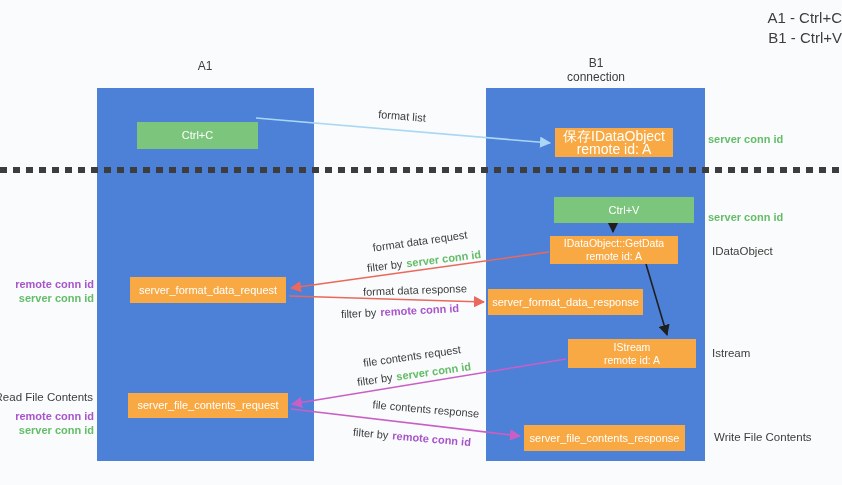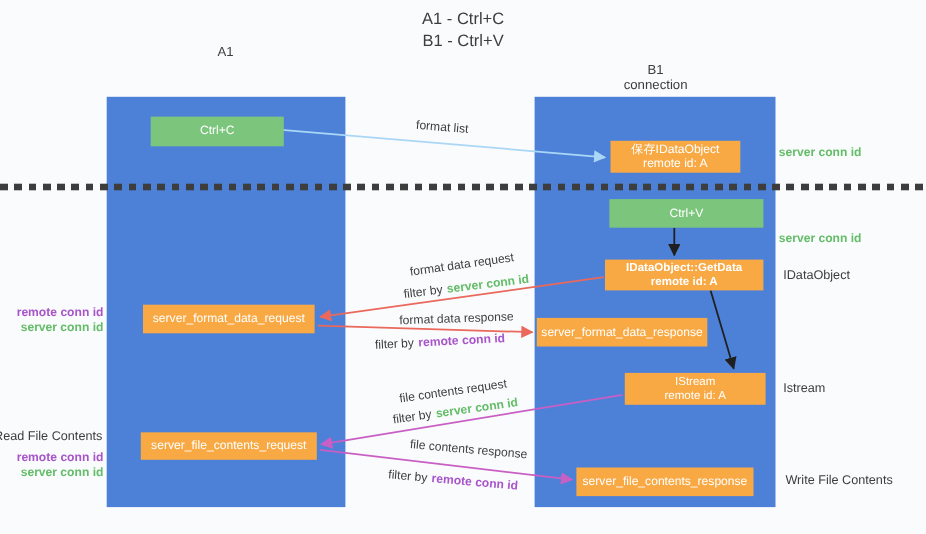--- a/index.html
+++ b/index.html
@@ -8,34 +8,34 @@
     width:842px;height:485px;
     background:#fafbfc;
     font-family:"Liberation Sans", sans-serif;
     color:#404040;
     overflow:hidden;
   }
   .abs{position:absolute;}
   
   .title{
     left:0;right:0;top:8px;
-    text-align:center;
+    text-align:right;
     font-size:15px;
     line-height:20px;
     color:#3d3d3d;
   }
   
   .lane-header{
     width:120px;
     text-align:center;
     font-size:12px;
     line-height:14px;
     color:#3d3d3d;
   }
-  .lane-header.left{left:145px;top:40px;}
+  .lane-header.left{left:145px;top:59px;}
   .lane-header.right{left:536px;top:56px;}
   
   .lane{
     top:88px;height:373px;
     background:#4d81d8;
     z-index:1;
   }
   .lane.left{left:97px;width:217px;}
   .lane.right{left:486px;width:219px;}
   
@@ -49,26 +49,26 @@
   
   .node{
     z-index:3;
     display:flex;align-items:center;justify-content:center;
     flex-direction:column;
     color:#fff;
     font-size:11px;
     line-height:13px;
     text-align:center;
   }
-  .node.green{background:#7cc57d;}
+  .node.green{background:#7cc57d;margin-top:16px;}
   .node.orange{background:#f8a944;}
   .n-ctrl-c{left:137px;top:106px;width:121px;height:27px;}
-  .n-save{left:555px;top:128px;width:118px;height:29px;font-size:11px;}
+  .n-save{left:555px;top:128px;width:118px;height:29px;font-size:14px;}
   .n-ctrl-v{left:554px;top:181px;width:140px;height:26px;}
-  .n-getdata{left:550px;top:236px;width:144px;height:28px;font-size:10.5px;font-weight:bold;}
+  .n-getdata{left:550px;top:236px;width:128px;height:28px;font-size:10.5px;}
   .n-fmt-req{left:130px;top:277px;width:156px;height:26px;}
   .n-fmt-res{left:488px;top:289px;width:155px;height:26px;}
   .n-istream{left:568px;top:339px;width:128px;height:29px;font-size:10.5px;}
   .n-file-req{left:128px;top:393px;width:160px;height:25px;}
   .n-file-res{left:524px;top:425px;width:161px;height:26px;}
   
   .side{z-index:3;font-size:11px;line-height:13px;white-space:nowrap;}
   .green-t{color:#64bd68;font-weight:bold;}
   .purple-t{color:#a855cb;font-weight:bold;}
   .dark-t{color:#3d3d3d;}

